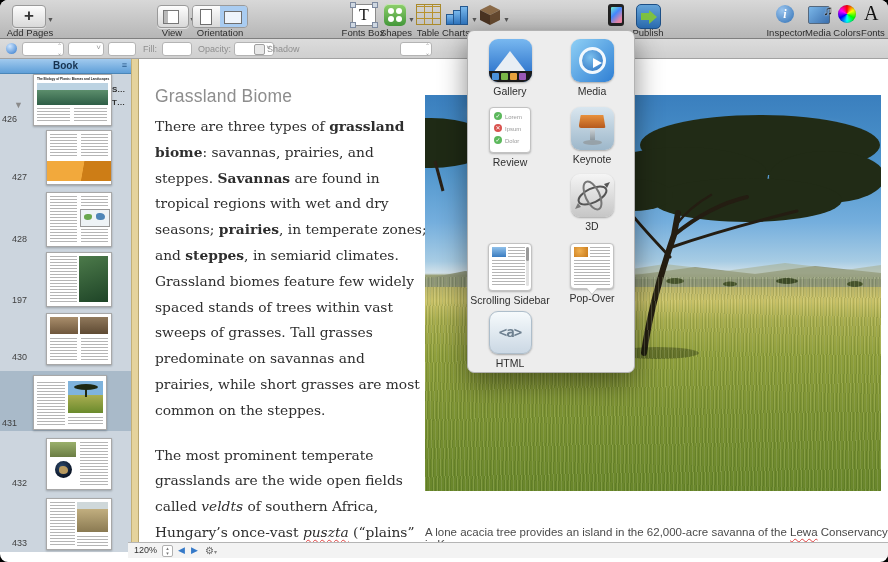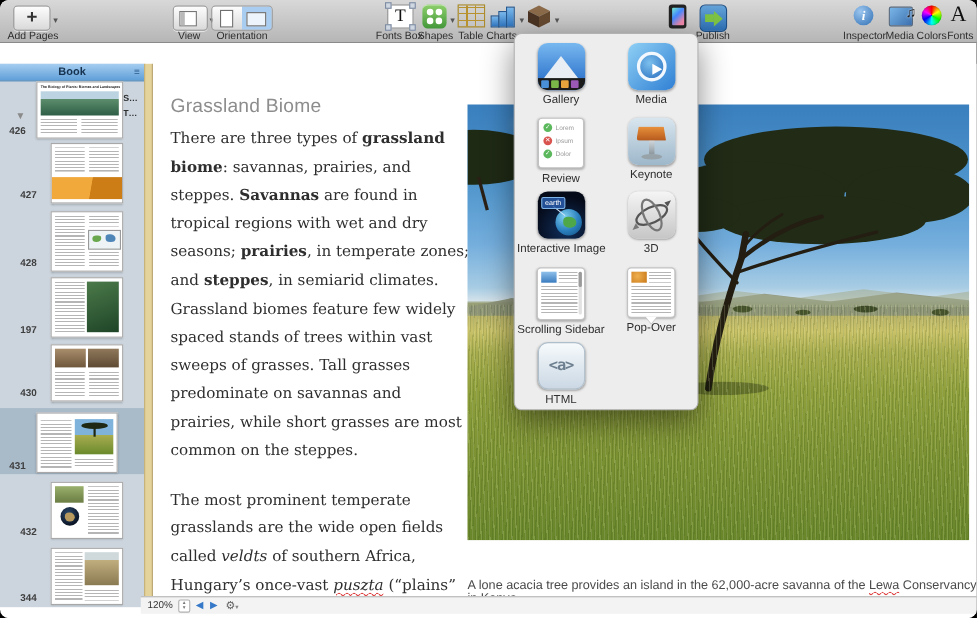--- a/index.html
+++ b/index.html
@@ -45,21 +45,21 @@
   .fb-stepper:after{content:"⌃⌄";position:absolute;right:1px;top:-1px;font-size:6px;letter-spacing:0;color:#999;line-height:6px;writing-mode:vertical-rl;}
   .fb-dd:after{content:"˅";position:absolute;right:2px;top:0px;font-size:8px;color:#999;}
   .fb-label{position:absolute;top:5px;}
   .sphere{position:absolute;left:6px;top:4px;width:11px;height:11px;border-radius:50%;background:radial-gradient(circle at 35% 30%,#cfe6ff,#2f78cc);}
   .checkbox{position:absolute;left:250px;top:5px;width:9px;height:9px;border:1px solid #a0a0a0;background:#e8e8e8;border-radius:2px;}
   
   .sidebar{position:absolute;left:0;top:58px;width:131px;height:494px;background:#ccd5de;z-index:2;}
   .bookhdr{position:absolute;left:0;top:0;width:131px;height:15px;background:linear-gradient(#a6cdf0,#5f9fd8);border-bottom:1px solid #4a86b8;color:#16324f;font-size:10px;font-weight:bold;text-align:center;line-height:15px;}
   .bookhdr .menu{position:absolute;right:4px;top:0;color:#2a5a8a;font-size:9px;}
   .thumb{position:absolute;background:#fff;border:1px solid #a8a8a8;box-shadow:0 1px 2px rgba(0,0,0,.25);overflow:hidden;}
-  .pagenum{position:absolute;font-size:9px;color:#3f3f3f;width:28px;text-align:center;font-weight:bold;}
+  .pagenum{position:absolute;font-size:9px;color:#3f3f3f;width:28px;text-align:left;}
   .tl{background-image:repeating-linear-gradient(#b5b5b5 0 1px,transparent 1px 3px);}
   .selrow{position:absolute;left:0;top:313px;width:131px;height:60px;background:#a9bac9;}
   .micro{font-size:8px;font-weight:bold;color:#1a1a1a;transform:scale(.4);transform-origin:0 0;white-space:nowrap;}
   .disc{position:absolute;left:14px;top:42px;color:#8a8a8a;font-size:9px;}
   .sect{position:absolute;left:112px;font-size:8px;font-weight:bold;color:#2e2e2e;}
   .tanstrip{position:absolute;left:131px;top:58px;width:8px;height:484px;background:#e5d39c;border-left:1px solid #c3b078;border-right:1px solid #b7a570;z-index:2;box-sizing:border-box;}
   
   .page{position:absolute;left:139px;top:58px;width:749px;height:484px;background:#fff;z-index:1;overflow:hidden;}
   .heading{position:absolute;left:16px;top:28px;font-size:17.5px;color:#8d8d8d;letter-spacing:.2px;}
   .bodytext{position:absolute;left:16px;top:56px;width:272px;font-family:"DejaVu Serif","Liberation Serif",serif;font-size:13.8px;line-height:25.8px;color:#2e2e2e;}
@@ -207,20 +207,33 @@
       </div>
     <div class="tb-label" style="left:802px;width:32px">Media</div>
 
     <div class="colors-ico"></div>
     <div class="tb-label" style="left:830px;width:34px">Colors</div>
 
     <div class="fonts-ico">A</div>
     <div class="tb-label" style="left:858px;width:30px">Fonts</div>
   </div>
 
+  <div class="formatbar">
+    <span class="sphere"></span>
+    <span class="fb-field fb-stepper" style="left:22px;width:40px"></span>
+    <span class="fb-field fb-dd" style="left:68px;width:34px"></span>
+    <span class="fb-field" style="left:108px;width:26px"></span>
+    <span class="fb-label" style="left:143px">Fill:</span>
+    <span class="fb-field" style="left:162px;width:28px"></span>
+    <span class="fb-label" style="left:198px">Opacity:</span>
+    <span class="fb-field fb-dd" style="left:234px;width:38px"></span>
+    <span class="checkbox" style="left:254px"></span>
+    <span class="fb-label" style="left:267px">Shadow</span>
+    <span class="fb-field fb-stepper" style="left:400px;width:30px"></span>
+  </div>
 
   <div class="sidebar">
     <div class="bookhdr">
       <span>Book</span>
       <span class="menu">≡</span>
     </div>
 
     <span class="disc">▼</span>
     <span class="sect" style="top:27px">S…</span>
     <span class="sect" style="top:40px">T…</span>
@@ -283,21 +296,21 @@
           <i></i>
         </div>
     </div>
     <div class="pagenum" style="left:12px;top:420px">432</div>
 
     <div class="thumb" style="left:46px;top:440px;width:64px;height:50px">
       <div class="tl" style="position:absolute;left:3px;top:3px;width:25px;height:44px"></div>
       <div class="img-tundra" style="position:absolute;right:3px;top:3px;width:31px;height:30px"></div>
       <div class="tl" style="position:absolute;right:3px;top:37px;width:31px;height:10px"></div>
     </div>
-    <div class="pagenum" style="left:12px;top:480px">344</div>
+    <div class="pagenum" style="left:12px;top:480px">433</div>
   </div>
 
   <div class="tanstrip"></div>
 
   <div class="page">
     <div class="heading">Grassland Biome</div>
 
     <div class="bodytext">
       <p><span>There are three types of </span><span class="b">grassland biome</span><span>: savannas, prairies, and steppes. </span><span class="b">Savannas</span><span> are found in tropical regions with wet and dry seasons; </span><span class="b">prairies</span><span>, in temperate zones; and </span><span class="b">steppes</span><span>, in semiarid climates. Grassland biomes feature few widely spaced stands of trees within vast sweeps of grasses. Tall grasses predominate on savannas and prairies, while short grasses are most common on the steppes.</span></p>
       <p><span>The most prominent temperate grasslands are the wide open fields called </span><span class="i">veldts</span><span> of southern Africa, Hungary’s once-vast </span><span class="i sp">puszta</span><span> (“plains” in Hungarian), the pampas of Argentina and Uruguay, the steppes of Eurasia, and the prairies of North America.</span></p>
@@ -395,29 +408,20 @@
 
     <div class="witem" style="left:84px;top:76px">
       <div class="wicon key">
           <span class="board"></span>
           <span class="stem"></span>
           <span class="base"></span>
         </div>
       <div class="wlabel">Keynote</div>
     </div>
 
-    <div class="witem" style="left:2px;top:143px">
-      <div class="wicon ii">
-        <span class="earth"></span>
-          <span class="land"></span>
-        <span class="line"></span>
-        <span class="tag">earth</span>
-      </div>
-      <div class="wlabel">Interactive Image</div>
-    </div>
 
     <div class="witem" style="left:84px;top:143px">
       <div class="wicon d3">
         <svg width="43" height="43" viewBox="0 0 43 43">
           <ellipse cx="21.5" cy="21.5" rx="15" ry="7" fill="none" stroke="#555" stroke-width="2" transform="rotate(-25 21.5 21.5)"></ellipse>
           <ellipse cx="21.5" cy="21.5" rx="15" ry="7" fill="none" stroke="#777" stroke-width="2" transform="rotate(65 21.5 21.5)"></ellipse>
           <polygon points="33,10 39,8 36,14" fill="#555"></polygon>
           <polygon points="10,33 4,35 7,29" fill="#777"></polygon>
         </svg>
       </div>

